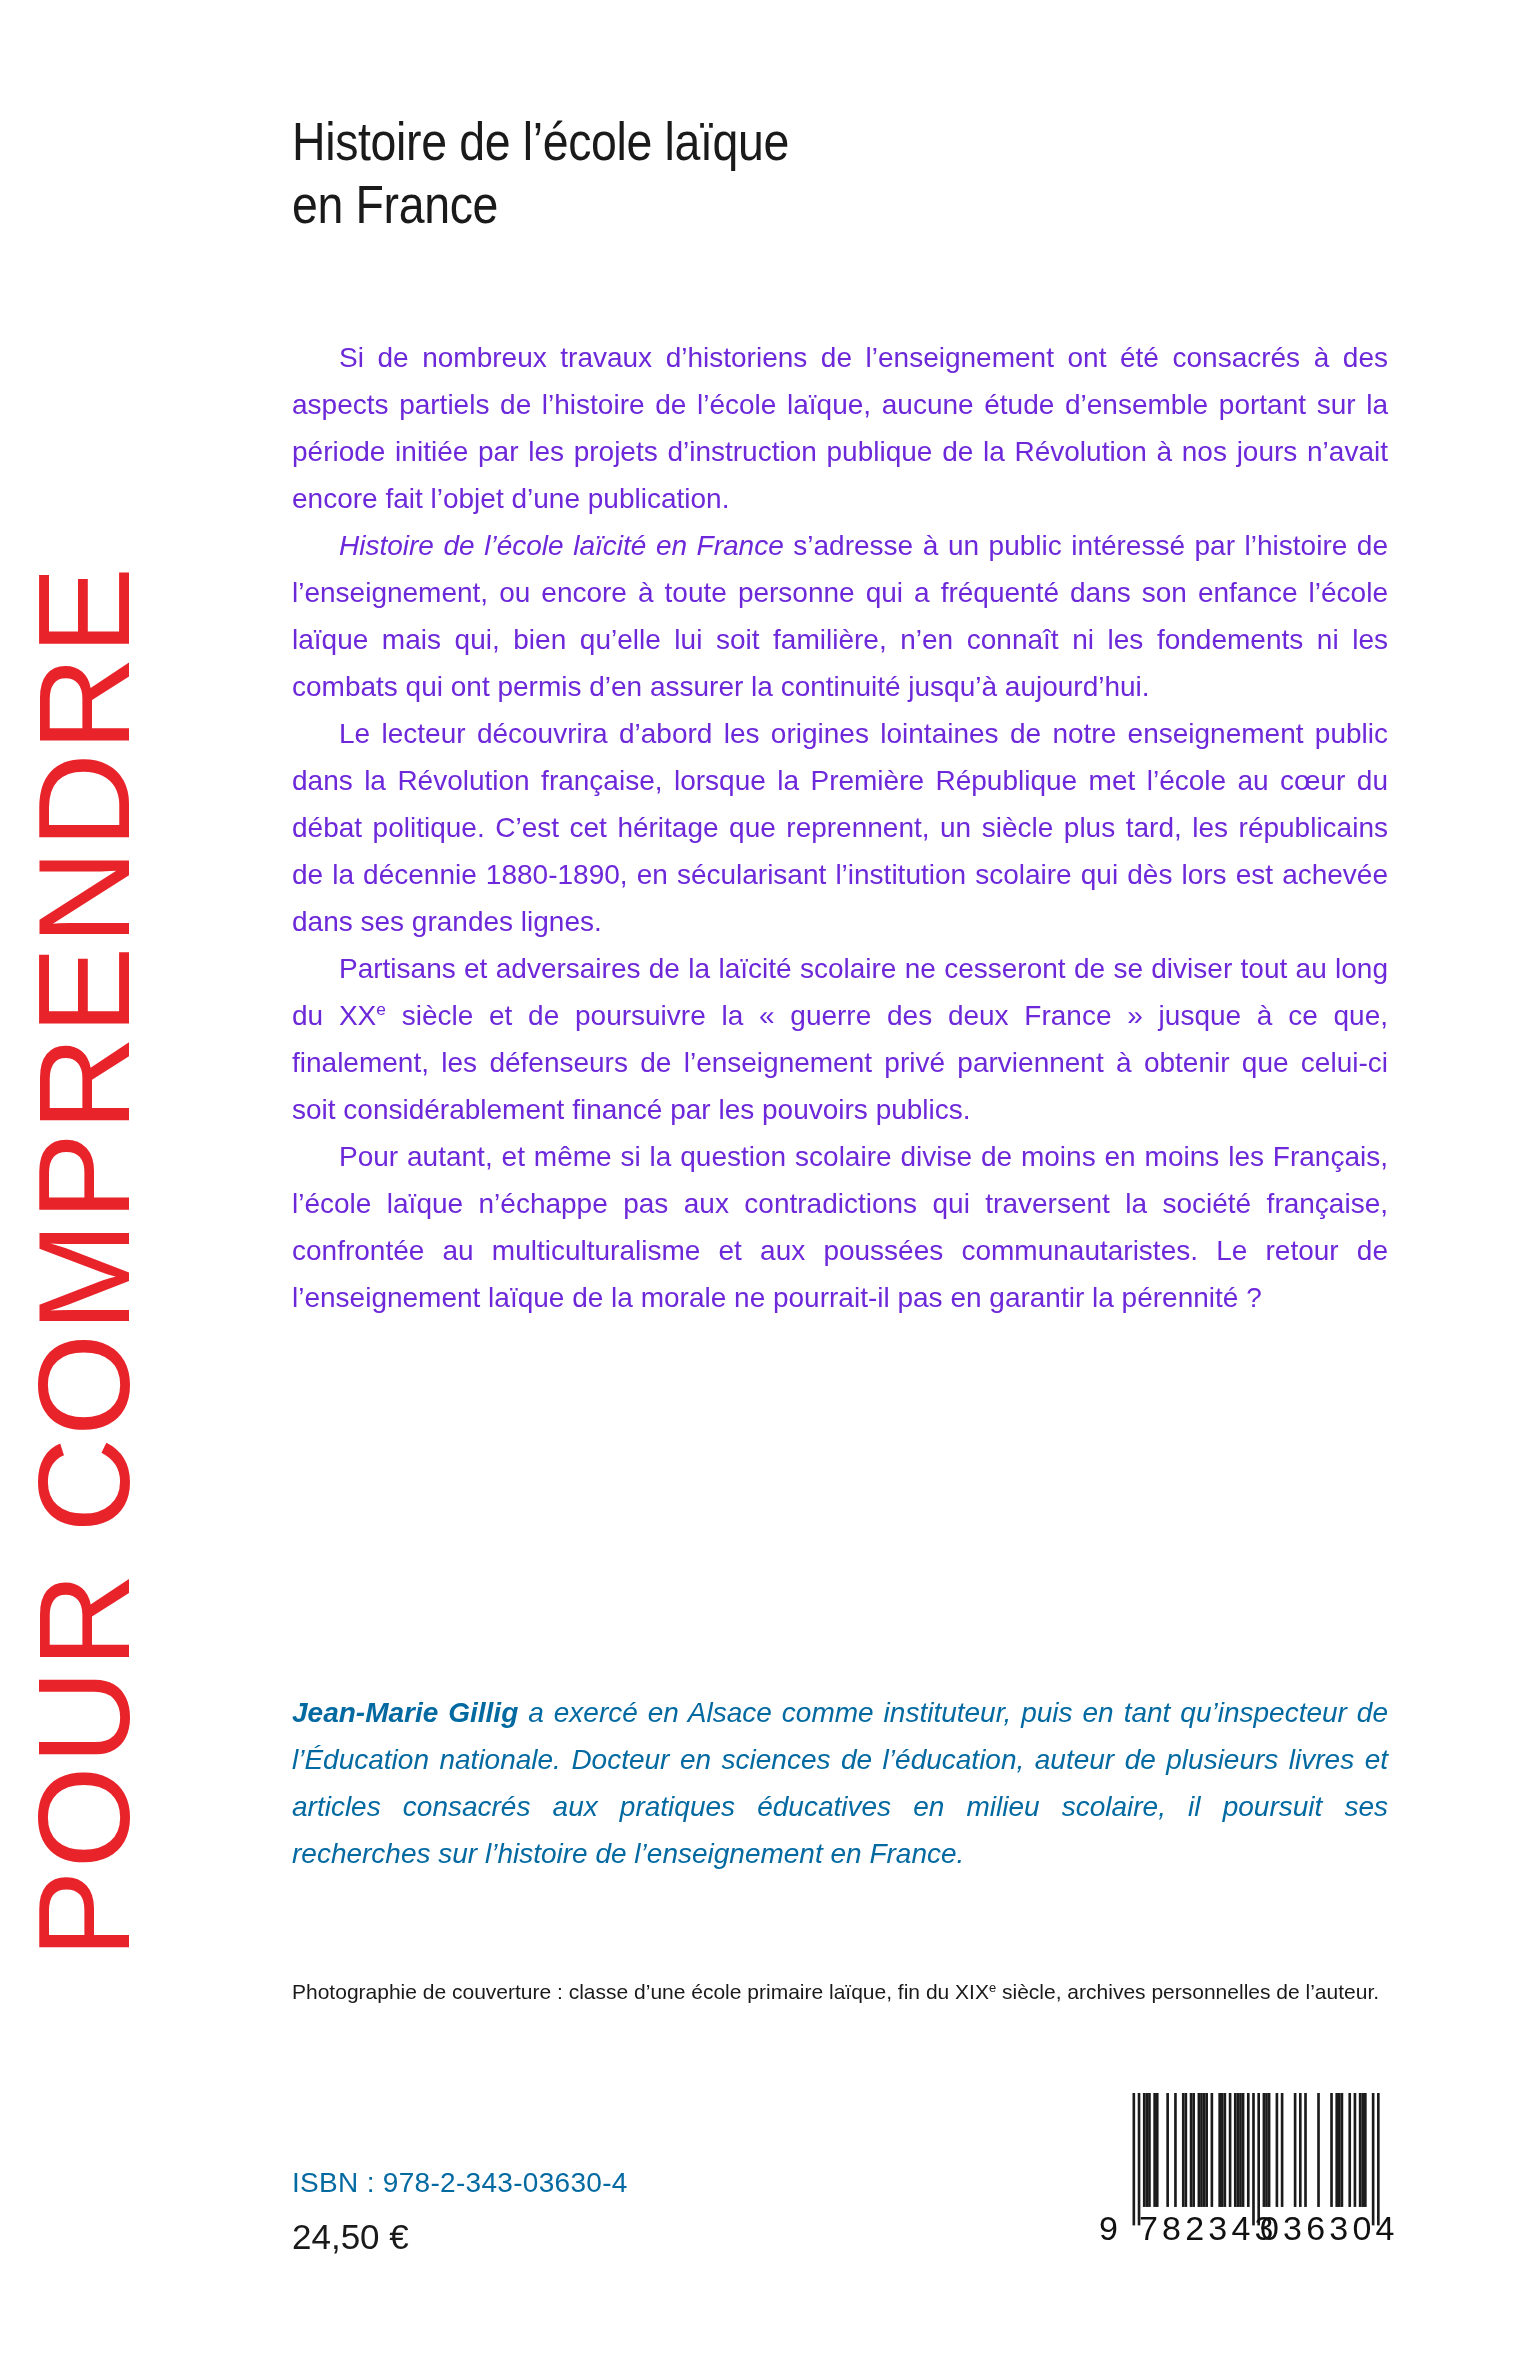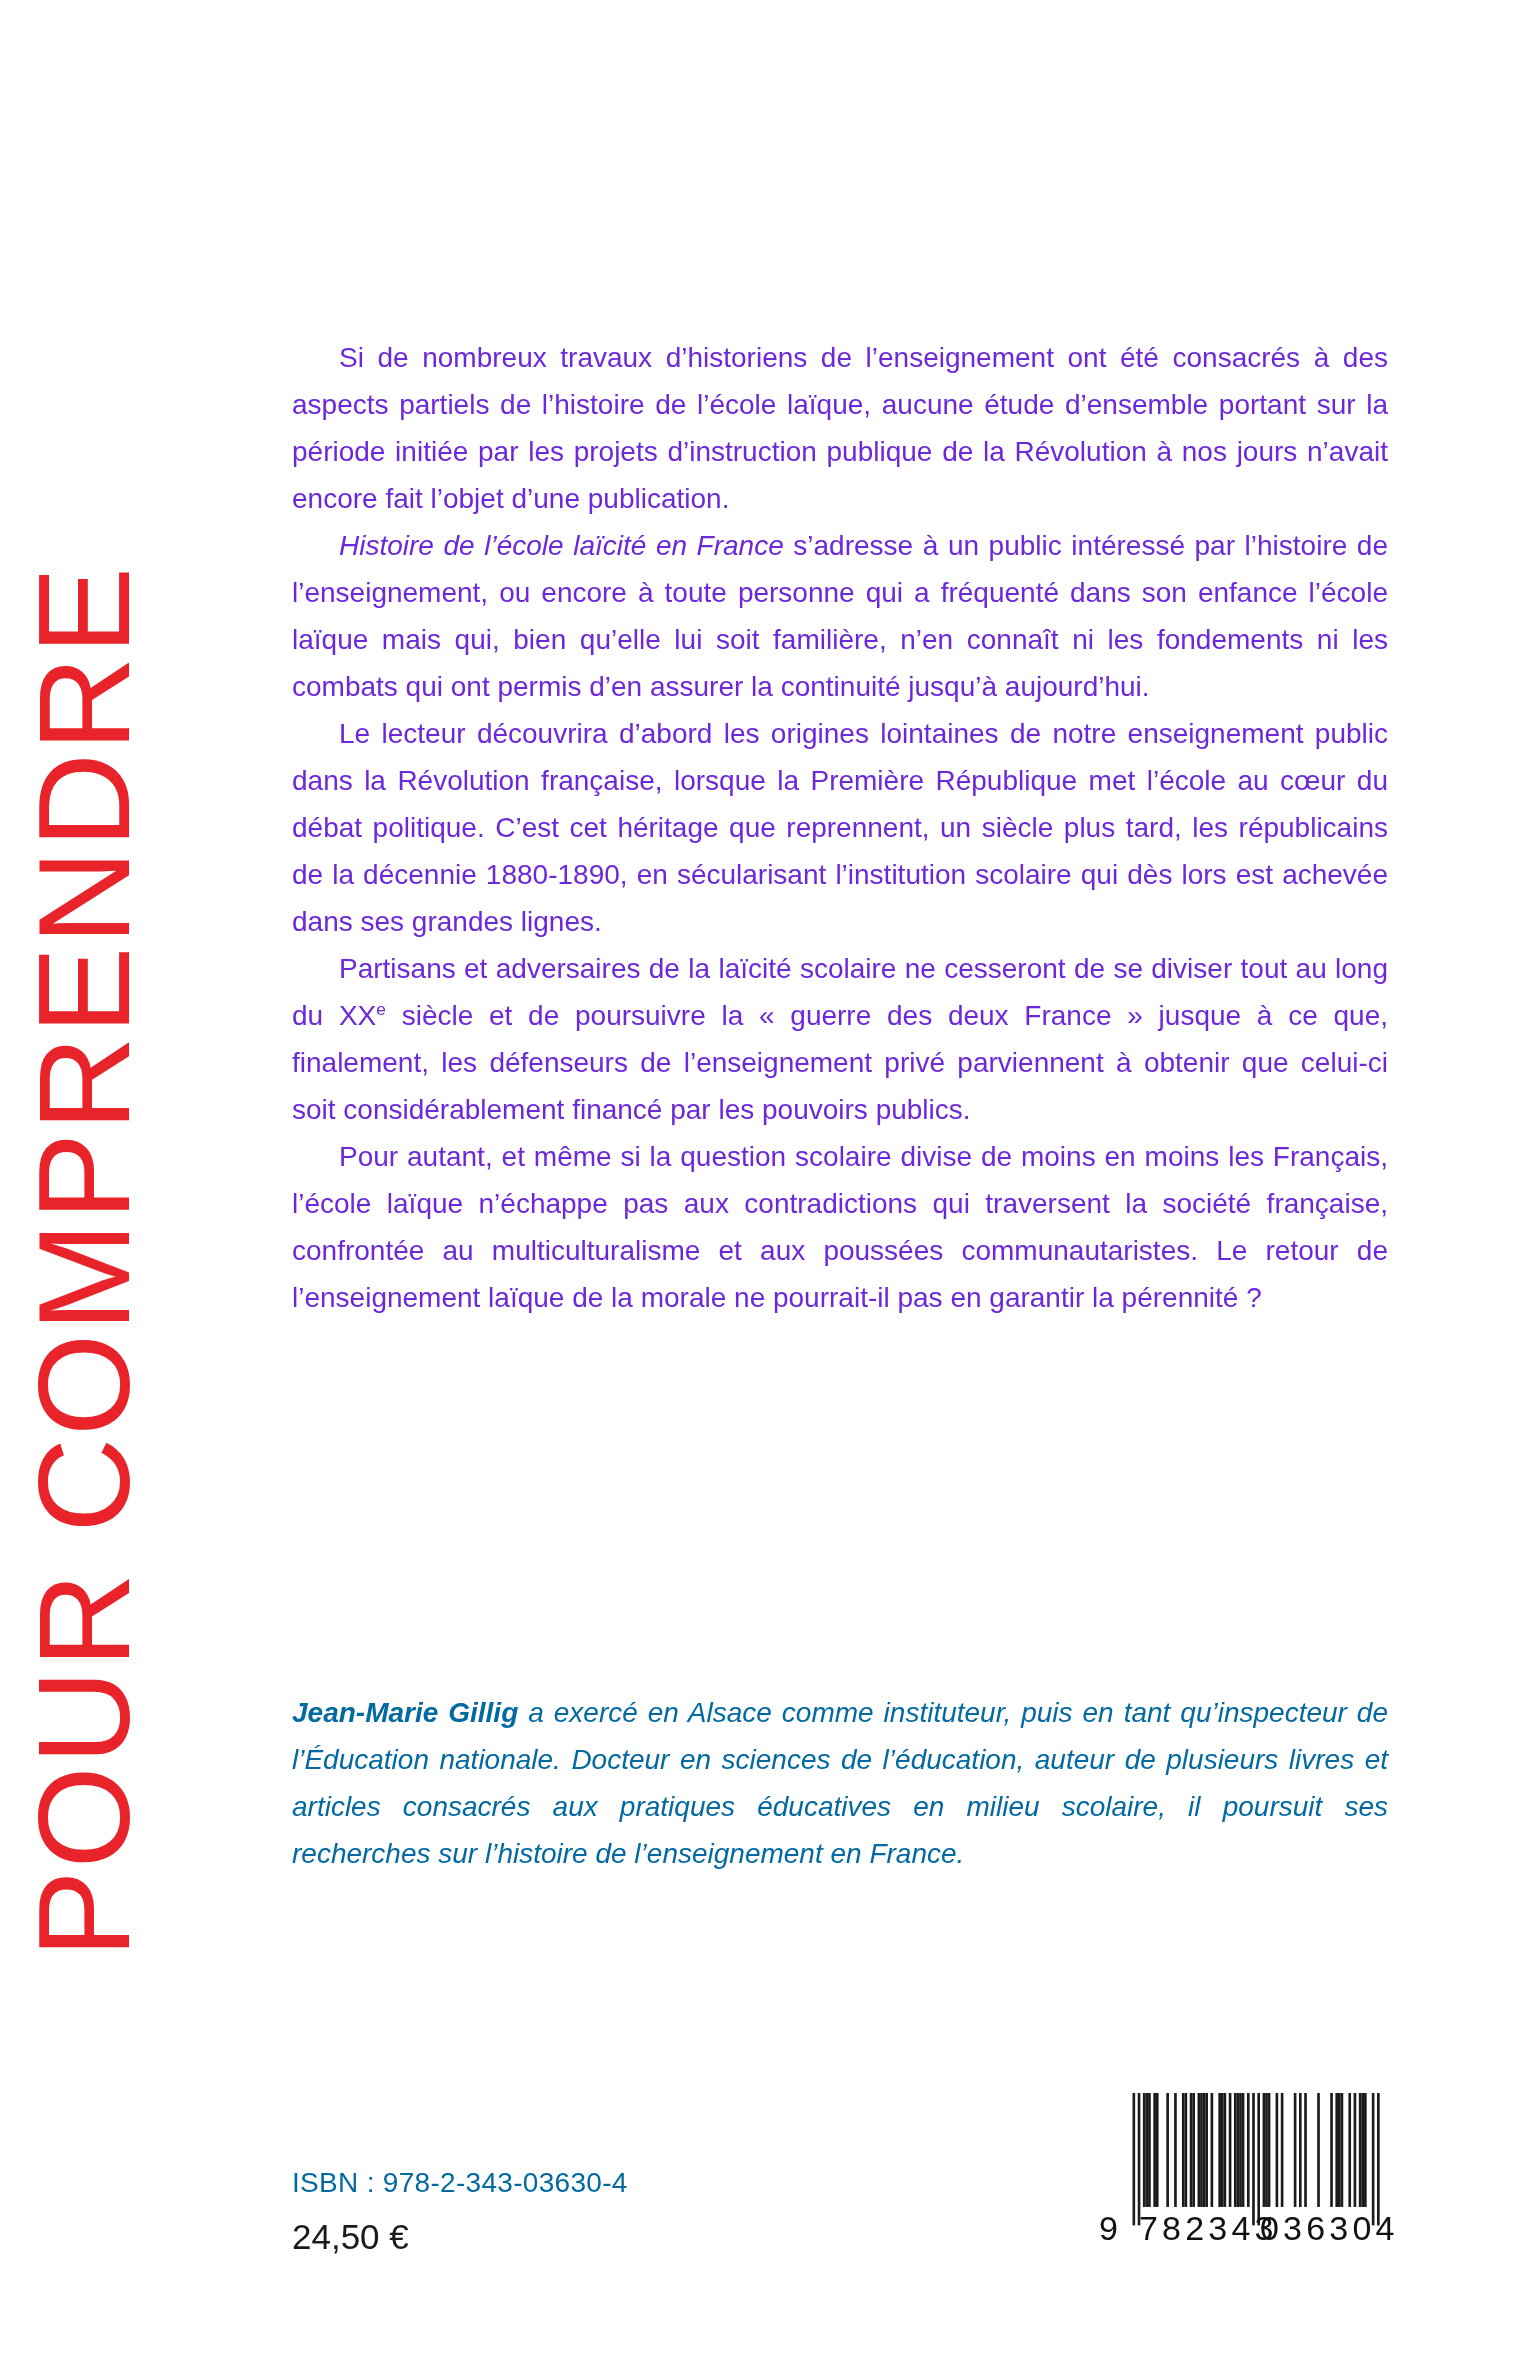--- a/index.html
+++ b/index.html
@@ -204,20 +204,24 @@
 <body>
 
 <div id="series-strip">
   <div id="series-title">
     <span class="txt">POUR COMPRENDRE</span>
   </div>
 </div>
 
 <div id="content">
 
+  <h1 id="book-title">
+    <span class="line">Histoire de l’école laïque</span>
+    <span class="line">en France</span>
+  </h1>
 
   <div id="blurb">
 
     <p>
       <span>Si de nombreux travaux d’historiens de l’enseignement ont été consacrés à des aspects partiels de l’histoire de l’école laïque, aucune étude d’ensemble portant sur la période initiée par les projets d’instruction publique de la Révolution à nos jours n’avait encore fait l’objet d’une publication.</span>
     </p>
 
     <p>
       <i>Histoire de l’école laïcité en France</i><span> s’adresse à un public intéressé par l’histoire de l’enseignement, ou encore à toute personne qui a fréquenté dans son enfance l’école laïque mais qui, bien qu’elle lui soit familière, n’en connaît ni les fondements ni les combats qui ont permis d’en assurer la continuité jusqu’à aujourd’hui.</span>
     </p>
@@ -235,20 +239,23 @@
     </p>
 
   </div>
 
   <div id="author-bio">
     <p>
       <b>Jean-Marie Gillig</b><span> a exercé en Alsace comme instituteur, puis en tant qu’inspecteur de l’Éducation nationale. Docteur en sciences de l’éducation, auteur de plusieurs livres et articles consacrés aux pratiques éducatives en milieu scolaire, il poursuit ses recherches sur l’histoire de l’enseignement en France.</span>
     </p>
   </div>
 
+  <div id="photo-credit">
+    <span>Photographie de couverture : classe d’une école primaire laïque, fin du XIX</span><sup>e</sup><span> siècle, archives personnelles de l’auteur.</span>
+  </div>
 
   <div id="isbn-line">ISBN : 978-2-343-03630-4</div>
   <div id="price-line">24,50 €</div>
 
   <div id="barcode-block">
     <svg id="barcode-bars" viewBox="0 0 345 185" preserveAspectRatio="none">
       <rect x="0" y="0" width="345" height="185" fill="#ffffff"></rect>
       <g fill="#1b1b1b" id="bar-group">
           <rect x="40.000" y="0" width="3.155" height="158"></rect>
           <rect x="46.211" y="0" width="3.155" height="158"></rect>

